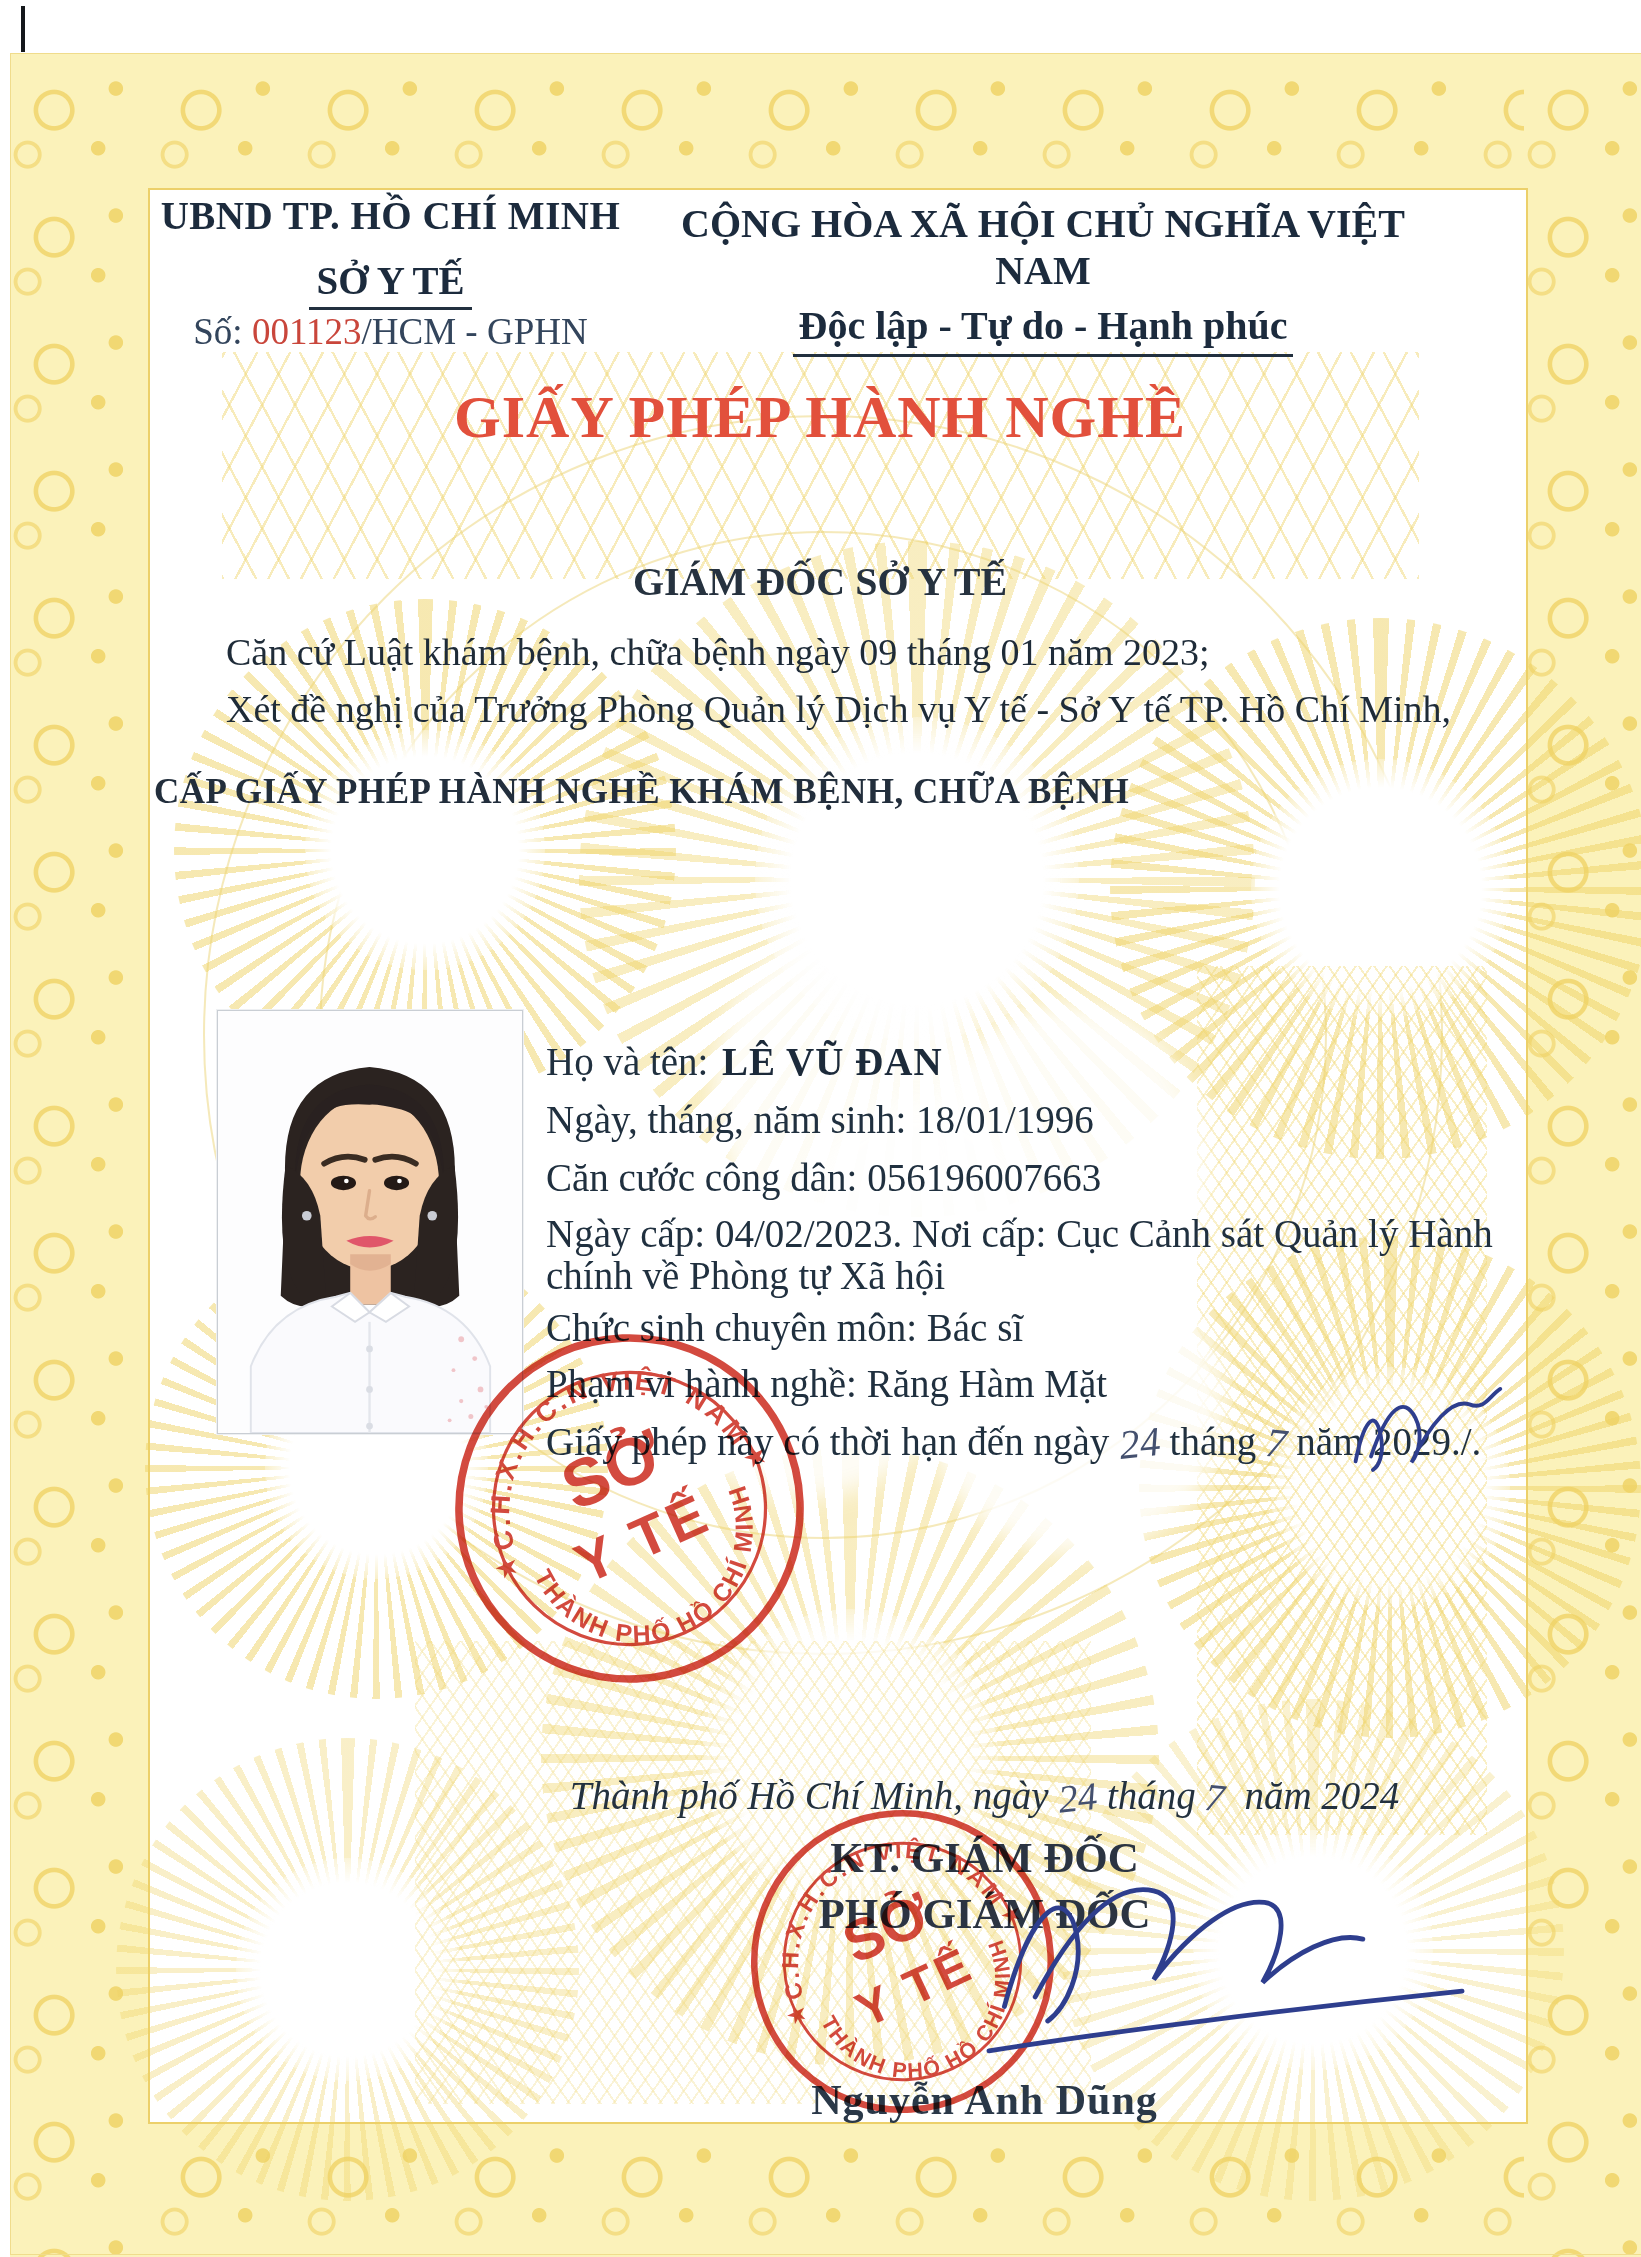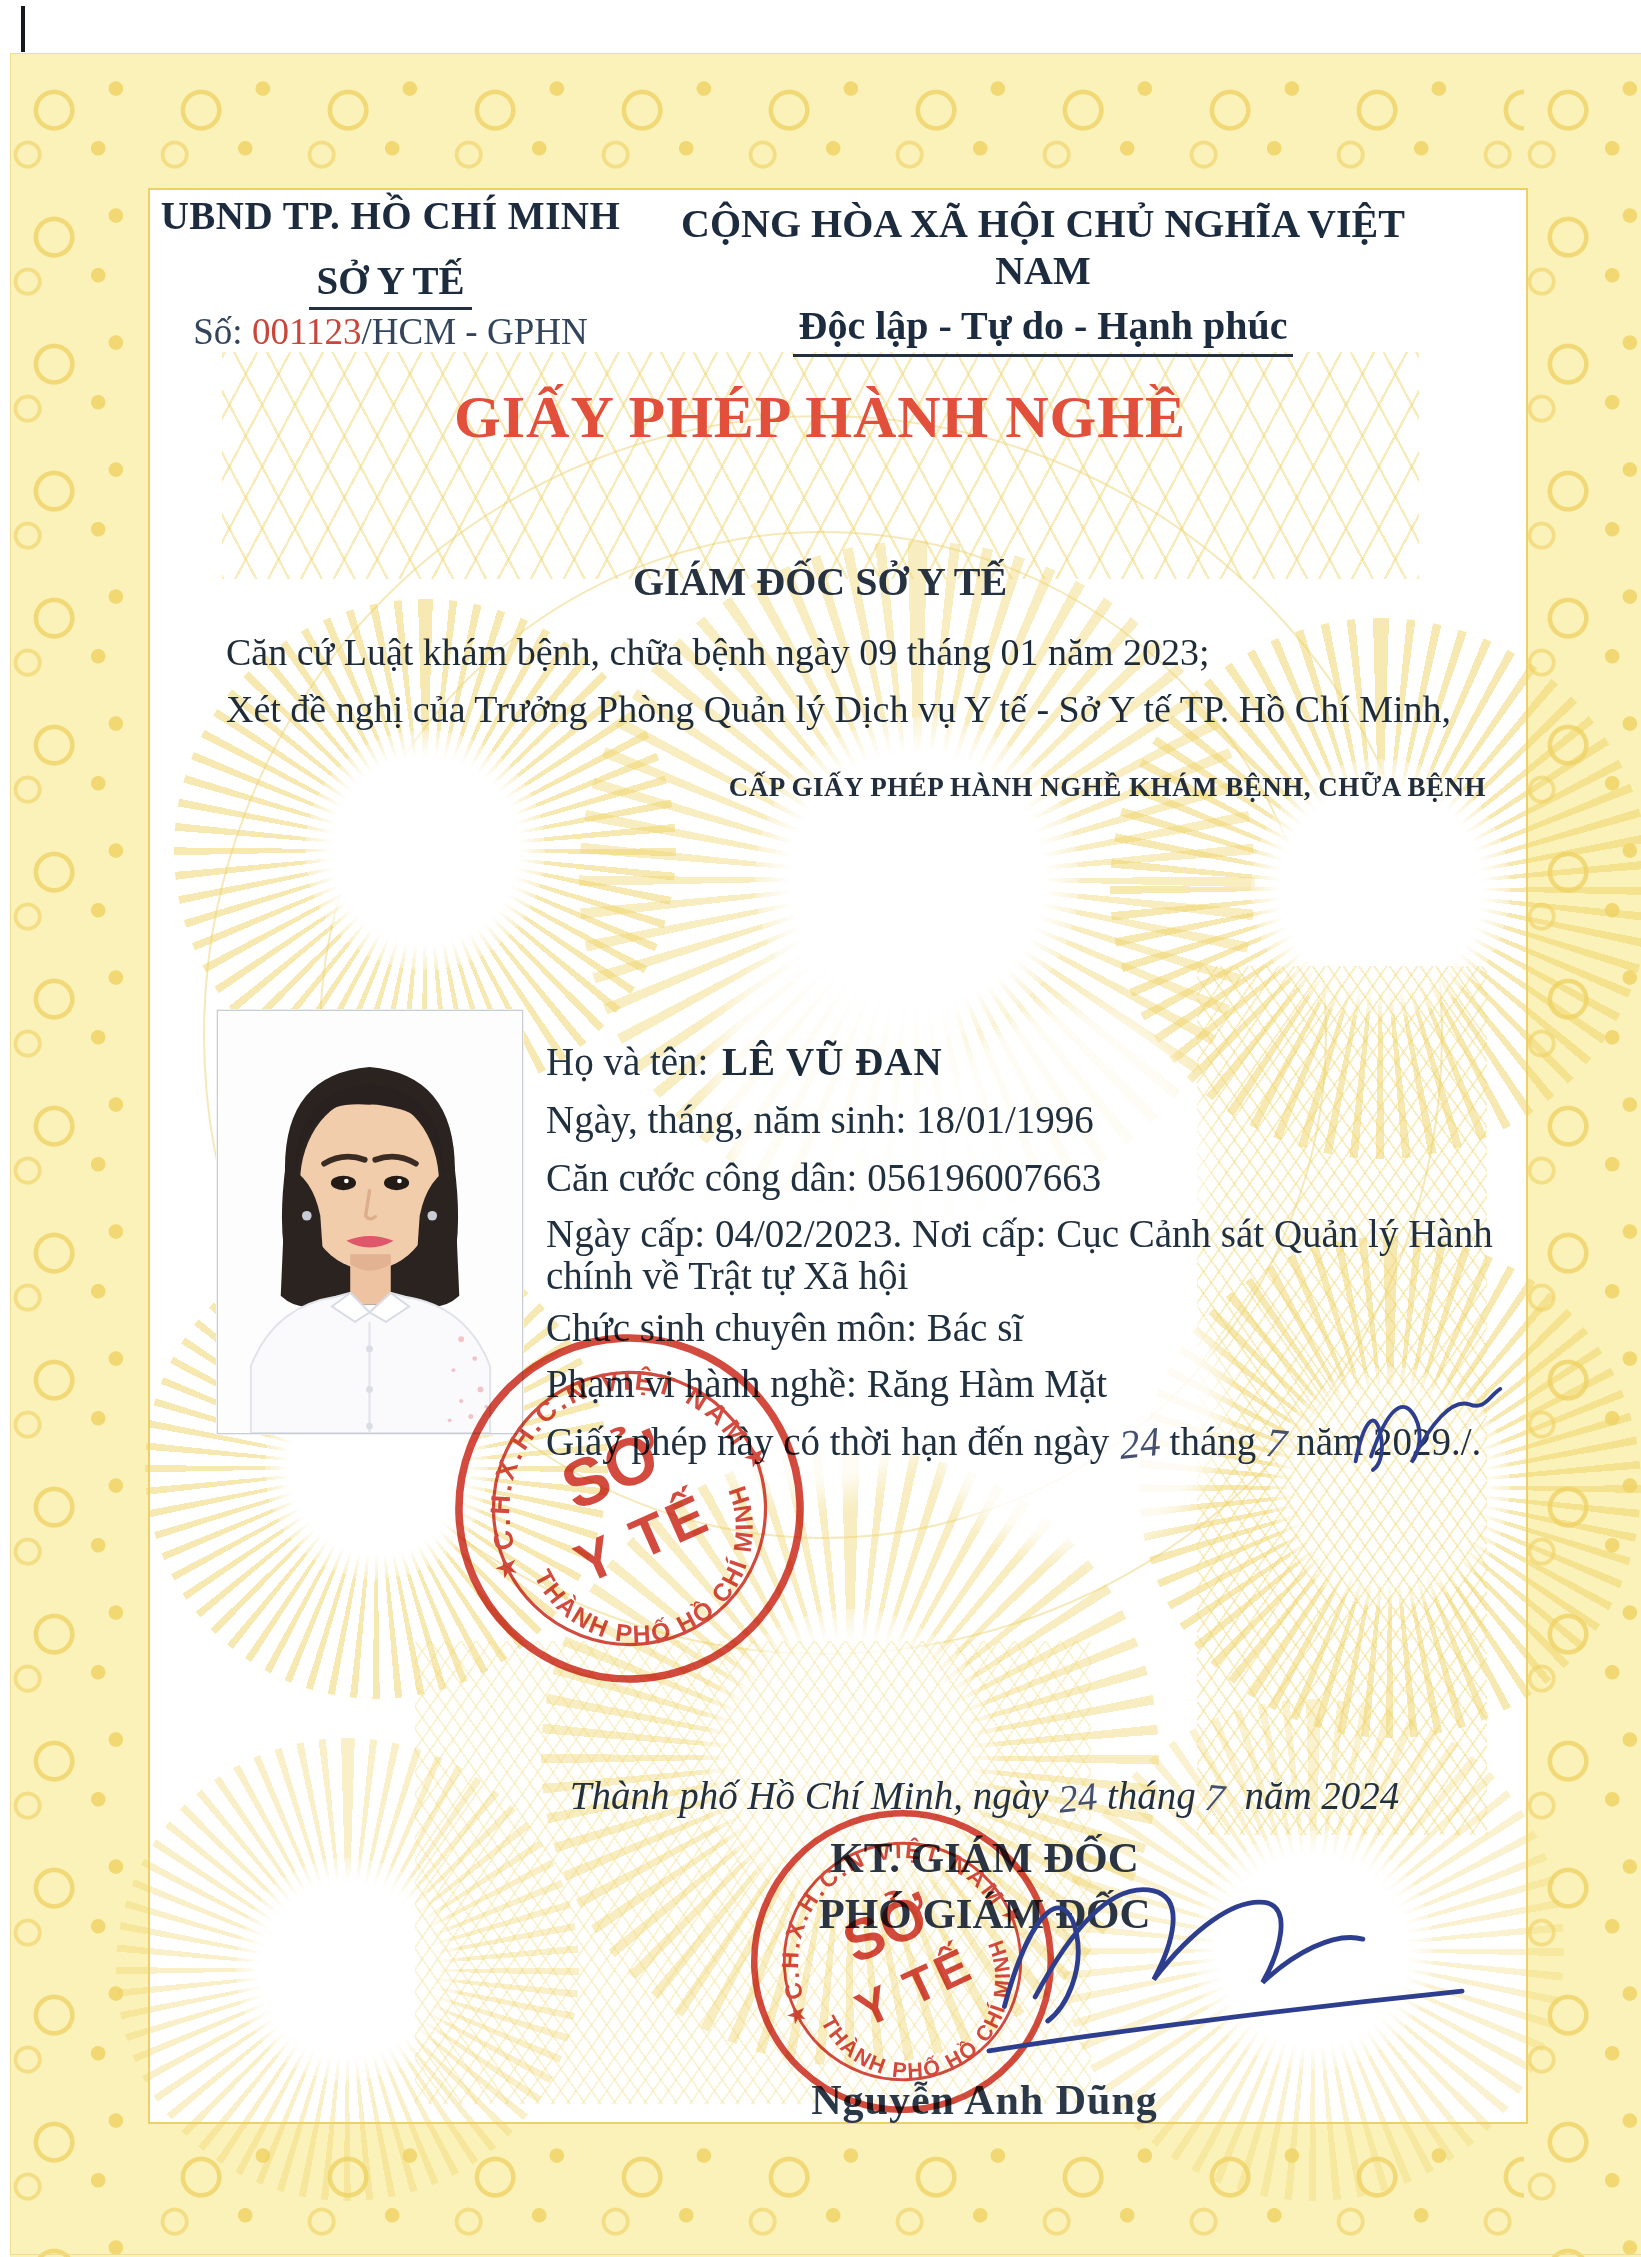--- a/index.html
+++ b/index.html
@@ -43,22 +43,22 @@
   .hdr-right{position:absolute;left:657px;top:200px;width:772px;text-align:center;}
   .hdr-right .l1{font-size:40px;font-weight:bold;color:#1c2b3d;}
   .hdr-right .l2{display:inline-block;font-size:40px;font-weight:bold;color:#1c2b3d;margin-top:7.7px;
                  padding:0 5.8px 5.8px 5.8px;border-bottom:3.9px solid #22303f;}
   
   .title{position:absolute;left:154px;top:384px;width:1332px;text-align:center;
          color:#e2503c;font-weight:bold;font-size:60px;line-height:1.12;letter-spacing:1px;}
   .authority{position:absolute;left:154px;top:558px;width:1332px;text-align:center;
              font-size:40px;font-weight:bold;color:#26323f;}
   .recital{position:absolute;left:226px;font-size:38px;color:#1e2b38;white-space:nowrap;}
-  .decision{position:absolute;left:154px;top:772px;width:1332px;text-align:right;
-            font-size:27px;font-weight:bold;color:#222e3c;letter-spacing:0.5px;}
+  .decision{position:absolute;left:154px;top:772px;width:1332px;text-align:left;
+            font-size:35px;font-weight:bold;color:#222e3c;letter-spacing:0.5px;}
   
   .photo{position:absolute;left:217px;top:1010px;width:304px;height:422px;background:#fff;
          border:1px solid #c9ced4;box-shadow:0 0 0 1px #eef0f2;}
   .photo svg{display:block;width:100%;height:100%;}
   
   .dline{position:absolute;left:546px;font-size:39px;color:#20303f;white-space:nowrap;}
   .dline .val-bold{font-weight:bold;margin-left:13.5px;letter-spacing:1px;color:#1c2a3a;}
   .hand{display:inline-block;font-style:italic;color:#44506e;font-size:41px;margin:0 9.7px;}
   .hand.day{transform:rotate(-6deg) translateY(1.9px);}
   .hand.month{transform:rotate(6deg) translateY(1.9px);}
@@ -170,21 +170,21 @@
         <circle cx="240" cy="424" r="2"></circle>
           <circle cx="278" cy="410" r="2"></circle>
       </g>
     </svg>
   </div>
 
   <div class="dline" style="top:1039px;"><span>Họ và tên:</span><span class="val-bold">LÊ VŨ ĐAN</span></div>
   <div class="dline" style="top:1097px;">Ngày, tháng, năm sinh: 18/01/1996</div>
   <div class="dline" style="top:1155px;">Căn cước công dân: 056196007663</div>
   <div class="dline" style="top:1211px;">Ngày cấp: 04/02/2023. Nơi cấp: Cục Cảnh sát Quản lý Hành</div>
-  <div class="dline" style="top:1253px;">chính về Trật tự Xã hội</div>
+  <div class="dline" style="top:1253px;">chính về Phòng tự Xã hội</div>
   <div class="dline" style="top:1305px;">Chức sinh chuyên môn: Bác sĩ</div>
   <div class="dline" style="top:1361px;">Phạm vi hành nghề: Răng Hàm Mặt</div>
   <div class="dline" style="top:1417px;">
     <span>Giấy phép này có thời hạn đến ngày</span><span class="hand day">24</span><span>tháng</span><span class="hand month">7</span><span>năm 2029./.</span>
   </div>
 
   <svg class="sig-init" viewBox="0 0 170 100">
     <g fill="none" stroke="#2e3e8e" stroke-width="4" stroke-linecap="round">
       <path d="M12 85 C20 45 32 28 38 58 C42 78 36 90 30 94"></path>
       <path d="M28 80 C45 30 62 16 74 40 C82 56 78 76 70 86 C90 45 112 20 130 26 C146 32 150 18 162 10"></path>

